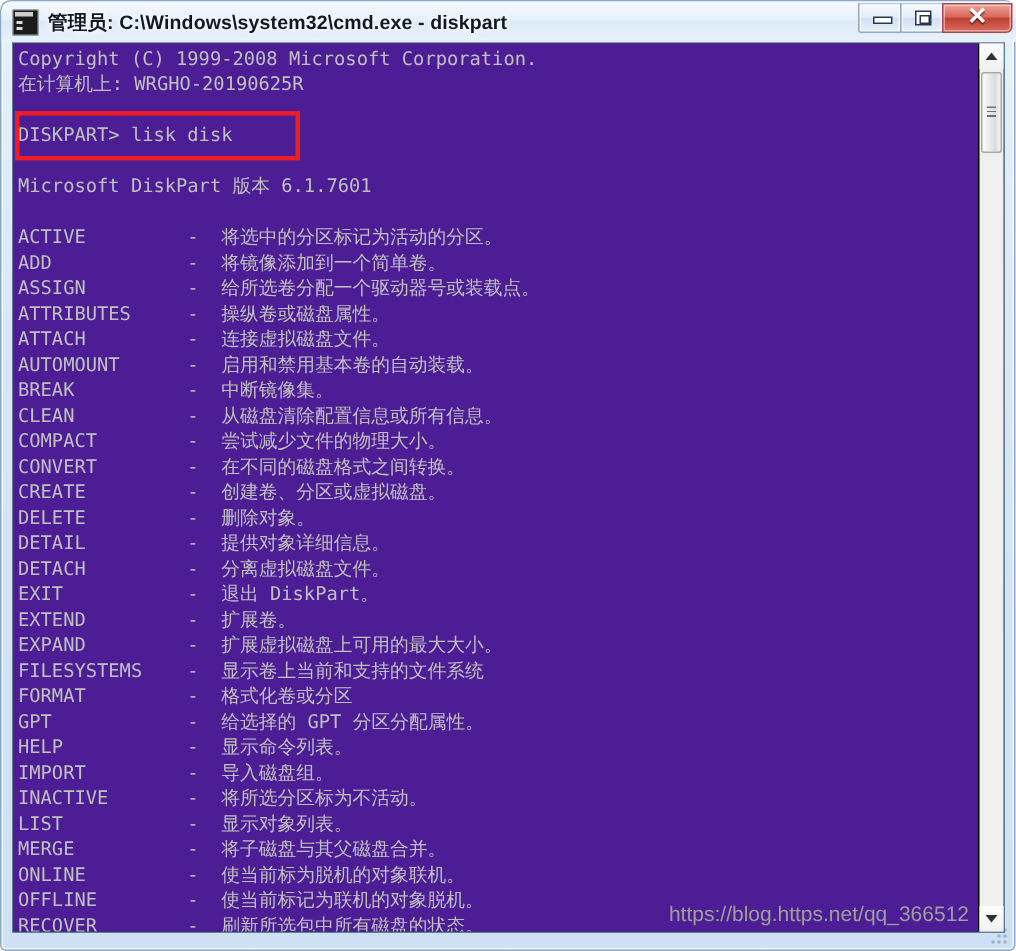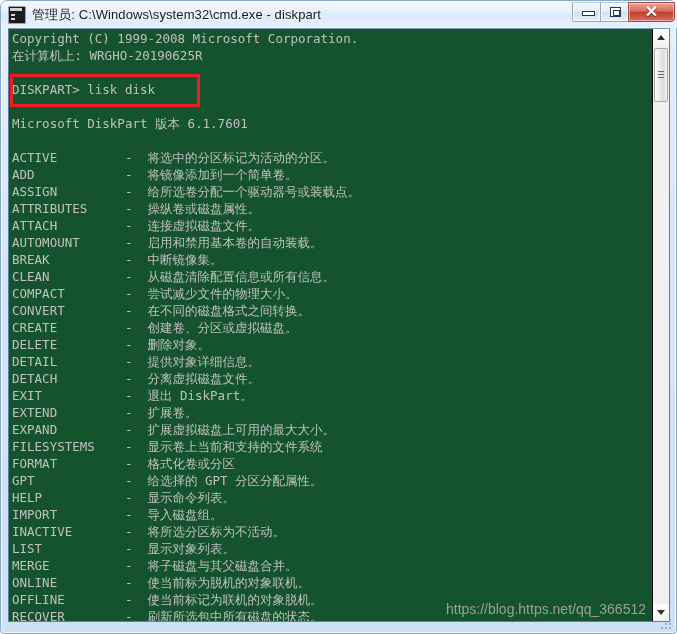--- a/index.html
+++ b/index.html
@@ -67,20 +67,21 @@
     background: #dadada;
     box-shadow: 0 4px 0 0 #dadada;
   }
   .title-text {
     font-family: "Liberation Sans", sans-serif;
     font-size: 13px;
     color: #111827;
     white-space: nowrap;
     letter-spacing: 0.1px;
     text-shadow: 0 0 3px #ffffff, 0 0 6px #ffffff;
+    font-weight: bold;
   }
 
   
   .winbtns {
     position: absolute;
     right: 3px;
     top: 1px;
     display: flex;
     align-items: flex-start;
     height: 22px;
@@ -284,21 +285,21 @@
         <div class="glyph-max"></div>
       </div>
       <div class="wbtn close">
         <div class="glyph-close">✕</div>
       </div>
     </div>
   </div>
 
   <div class="console-outer">
 
-    <div class="console" style="background: #14532d;">
+    <div class="console" style="background: #4c1d95;">
       <div class="console-text" style="color: rgb(192, 192, 192);"><span class="line">Copyright (C) 1999-2008 Microsoft Corporation.</span><span class="line">在计算机上: WRGHO-20190625R</span><span class="line blank">&nbsp;</span><span class="line">DISKPART&gt; lisk disk</span><span class="line blank">&nbsp;</span><span class="line">Microsoft DiskPart 版本 6.1.7601</span><span class="line blank">&nbsp;</span><span class="line">ACTIVE         -  将选中的分区标记为活动的分区。</span><span class="line">ADD            -  将镜像添加到一个简单卷。</span><span class="line">ASSIGN         -  给所选卷分配一个驱动器号或装载点。</span><span class="line">ATTRIBUTES     -  操纵卷或磁盘属性。</span><span class="line">ATTACH         -  连接虚拟磁盘文件。</span><span class="line">AUTOMOUNT      -  启用和禁用基本卷的自动装载。</span><span class="line">BREAK          -  中断镜像集。</span><span class="line">CLEAN          -  从磁盘清除配置信息或所有信息。</span><span class="line">COMPACT        -  尝试减少文件的物理大小。</span><span class="line">CONVERT        -  在不同的磁盘格式之间转换。</span><span class="line">CREATE         -  创建卷、分区或虚拟磁盘。</span><span class="line">DELETE         -  删除对象。</span><span class="line">DETAIL         -  提供对象详细信息。</span><span class="line">DETACH         -  分离虚拟磁盘文件。</span><span class="line">EXIT           -  退出 DiskPart。</span><span class="line">EXTEND         -  扩展卷。</span><span class="line">EXPAND         -  扩展虚拟磁盘上可用的最大大小。</span><span class="line">FILESYSTEMS    -  显示卷上当前和支持的文件系统</span><span class="line">FORMAT         -  格式化卷或分区</span><span class="line">GPT            -  给选择的 GPT 分区分配属性。</span><span class="line">HELP           -  显示命令列表。</span><span class="line">IMPORT         -  导入磁盘组。</span><span class="line">INACTIVE       -  将所选分区标为不活动。</span><span class="line">LIST           -  显示对象列表。</span><span class="line">MERGE          -  将子磁盘与其父磁盘合并。</span><span class="line">ONLINE         -  使当前标为脱机的对象联机。</span><span class="line">OFFLINE        -  使当前标记为联机的对象脱机。</span><span class="line">RECOVER        -  刷新所选包中所有磁盘的状态。</span></div>
 
       <div class="redbox" style="border-color: rgb(238, 28, 37);"></div>
 
       <div class="watermark">https://blog.https.net/qq_366512</div>
     </div>
 
     <div class="vscroll">
       <div class="sb-btn up">
         <div class="sb-arrow"></div>

